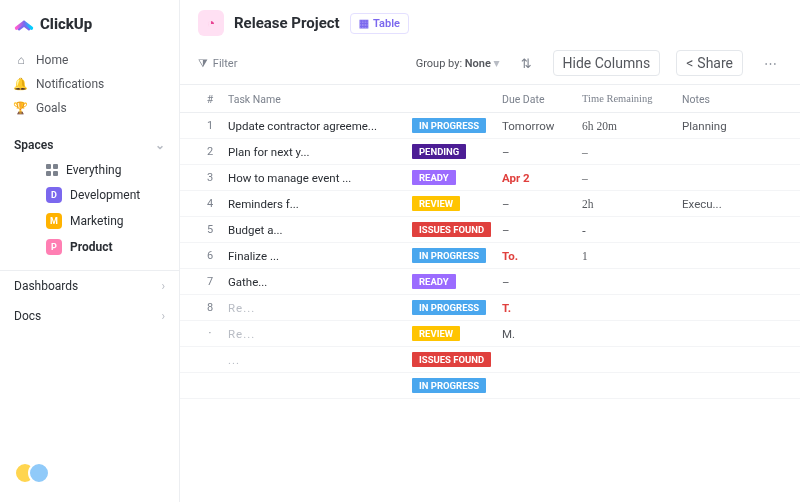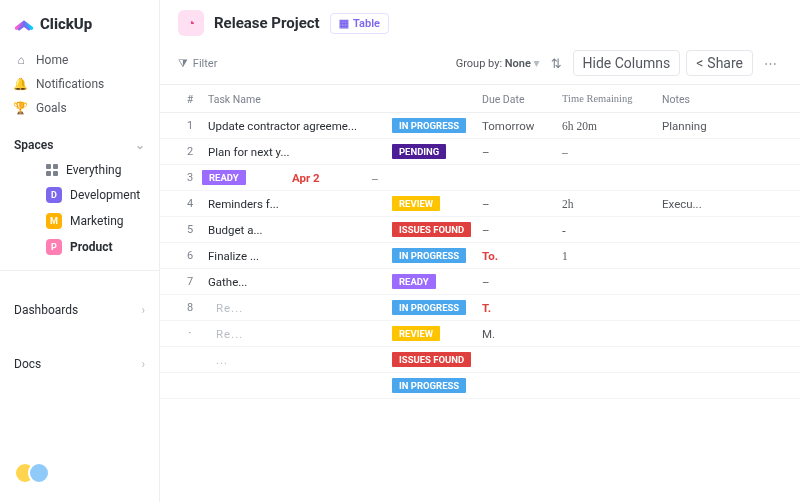--- a/index.html
+++ b/index.html
@@ -1,57 +1,57 @@
 <!DOCTYPE html>
 <html><head>
 <meta charset="utf-8">
 <style>
   * { box-sizing: border-box; margin: 0; padding: 0; }
   body { font-family: -apple-system, BlinkMacSystemFont, "Segoe UI", Roboto, sans-serif; font-size: 12px; color: #2a2e34; width: 800px; height: 502px; overflow: hidden; background: #fff; border-radius: 10px; }
   .app { display: flex; height: 100%; }
-  .sidebar { width: 160px; border-right: 1px solid #eceef1; padding: 10px 0; display:flex; flex-direction:column; }
+  .sidebar { width: 180px; border-right: 1px solid #eceef1; padding: 10px 0; display:flex; flex-direction:column; }
   .logo { display: flex; align-items: center; gap: 6px; padding: 4px 14px 10px; font-weight: 800; font-size: 15px; }
   .logo svg { width: 20px; height: 20px; }
   .nav-section { padding: 4px 0; }
   .nav-item { display: flex; align-items: center; gap: 8px; padding: 5px 14px; font-size: 12px; color: #54575d; cursor: pointer; }
   .nav-item .icon { width: 14px; display:flex; justify-content:center; color:#7c828d; }
   .spaces-header { display: flex; align-items: flex-end; justify-content: space-between; padding: 14px 14px 6px; font-size: 12px; font-weight: 600; color: #2a2e34; }
   .space-item { display: flex; align-items: center; gap: 8px; padding: 5px 14px; font-size: 12px; cursor:pointer;margin-left:32px; }
   .space-item.active { font-weight: 700; }
   .badge-sq { width: 16px; height: 16px; border-radius: 4px; display:flex; align-items:center; justify-content:center; font-size: 9px; font-weight:700; color:#fff; }
   .bottom-nav { margin-top: 10px; border-top: 1px solid #eceef1; }
-  .bottom-item { display:flex; align-items:center; justify-content:space-between; padding: 8px 14px; font-size: 12px; color:#2a2e34; cursor:pointer;margin-top:24px; }
+  .bottom-item { display:flex; align-items:center; justify-content:space-between; padding: 8px 14px; font-size: 12px; color:#2a2e34; cursor:pointer; }
   .chev { color:#b8bcc4; font-size: 12px; }
   .avatars { margin-top:auto; padding: 8px 14px; display:flex; }
   .avatar { width:22px; height:22px; border-radius:50%; border:2px solid #fff; margin-left:-8px; }
   .avatar:first-child { margin-left:0; }
   .main { flex:1; display:flex; flex-direction:column; overflow:hidden; }
   .header { display:flex; align-items:center; gap:10px; padding: 10px 18px 8px; }
   .proj-icon { width:26px; height:26px; background:#ffe0f3; border-radius:6px; display:flex; align-items:center; justify-content:center; color:#e84393; font-size:14px; }
   .proj-title { font-weight:700; font-size:15px; }
   .view-chip { display:flex; align-items:center; gap:4px; color:#7b68ee; font-size:11px; font-weight:600; padding:3px 8px; border:1px solid #e4e0ff; border-radius:4px; }
   .toolbar { display:flex; align-items:center; padding: 6px 18px 8px; border-bottom:1px solid #eceef1; }
   .filter-btn { display:flex; align-items:center; gap:5px; color:#7c828d; font-size:11px; cursor:pointer; }
-  .toolbar-right { margin-left:auto; display:flex; align-items:center; gap:6px; }
+  .toolbar-right { margin-left:auto; display:flex; align-items:center; gap:16px; }
   .groupby { color:#54575d; font-size:11px; }
   .groupby .val { font-weight:600; }
   .icon-btn { color:#7c828d; font-size:13px; cursor:pointer; padding:3px 5px; border-radius:4px; }
   .pill-btn { border:1px solid #e4e7eb; border-radius:4px; padding:4px 9px; font-size:14px; color:#54575d; cursor:pointer; display:flex; align-items:center; gap:4px; }
   .table-head { display:flex; padding: 8px 18px 6px; font-size: 10.5px; color:#7c828d; border-bottom:1px solid #eceef1; }
   .col-num { width:24px; text-align:center; }
   .col-name { flex:0 0 190px; padding-left:6px; }
   .col-status { flex:0 0 90px; }
   .col-due { flex:0 0 80px; }
   .col-time { flex:0 0 100px;font-family:Liberation Serif, serif; }
   .col-notes { flex:1; }
   .rows { overflow-y:auto; }
   .row { display:flex; align-items:center; padding: 5px 18px; font-size:11.5px; border-bottom:1px solid #f3f4f6; }
   .row .col-num { color:#7c828d; font-size:11px; }
   .row .name { color:#2a2e34; white-space:nowrap; overflow:hidden; text-overflow:ellipsis; }
-  .row .fade { color:#b8bcc4; letter-spacing:1px;margin-left:8px; }
+  .row .fade { color:#b8bcc4; letter-spacing:1px; }
   .status-pill { display:inline-block; padding:2px 7px; border-radius:1px; font-size:9.5px; font-weight:700; color:#fff; }
   .due-red { color:#e0403d; font-weight:700; }
   .due-norm { color:#54575d; }
   .time { color:#54575d; }
   .notes { color:#54575d; white-space:nowrap; overflow:hidden; text-overflow:ellipsis; }
   .ev-icon { display:grid; grid-template-columns:5px 5px; grid-template-rows:5px 5px; gap:2px; }
   .ev-icon span { background:#7c828d; border-radius:1px; }
 </style>
 </head>
 <body>
@@ -187,20 +187,21 @@
         <div class="row">
           <div class="col-num">2</div>
           <div class="col-name"><span class="name">Plan for next y...</span></div>
           <div class="col-status"><span class="status-pill" style="background: #4c1d95;">PENDING</span></div>
           <div class="col-due due-norm">–</div>
           <div class="col-time time">–</div>
           <div class="col-notes notes"></div>
         </div>
         <div class="row">
           <div class="col-num">3</div>
+          <div class="col-name"><span class="name">How to manage event ...</span></div>
           <div class="col-status"><span class="status-pill" style="background: rgb(155, 108, 255);">READY</span></div>
           <div class="col-due due-red">Apr 2</div>
           <div class="col-time time">–</div>
           <div class="col-notes notes"></div>
         </div>
         <div class="row">
           <div class="col-num">4</div>
           <div class="col-name"><span class="name">Reminders f...</span></div>
           <div class="col-status"><span class="status-pill" style="background: rgb(255, 196, 0);">REVIEW</span></div>
           <div class="col-due due-norm">–</div>

